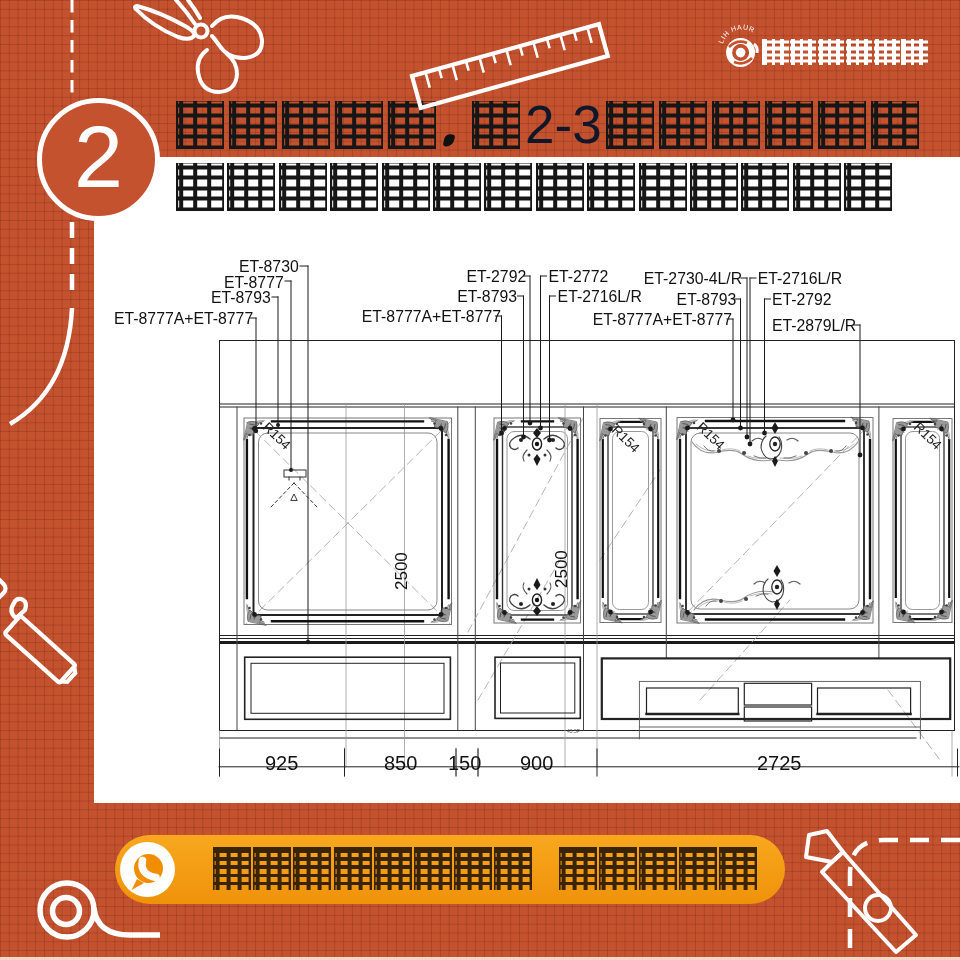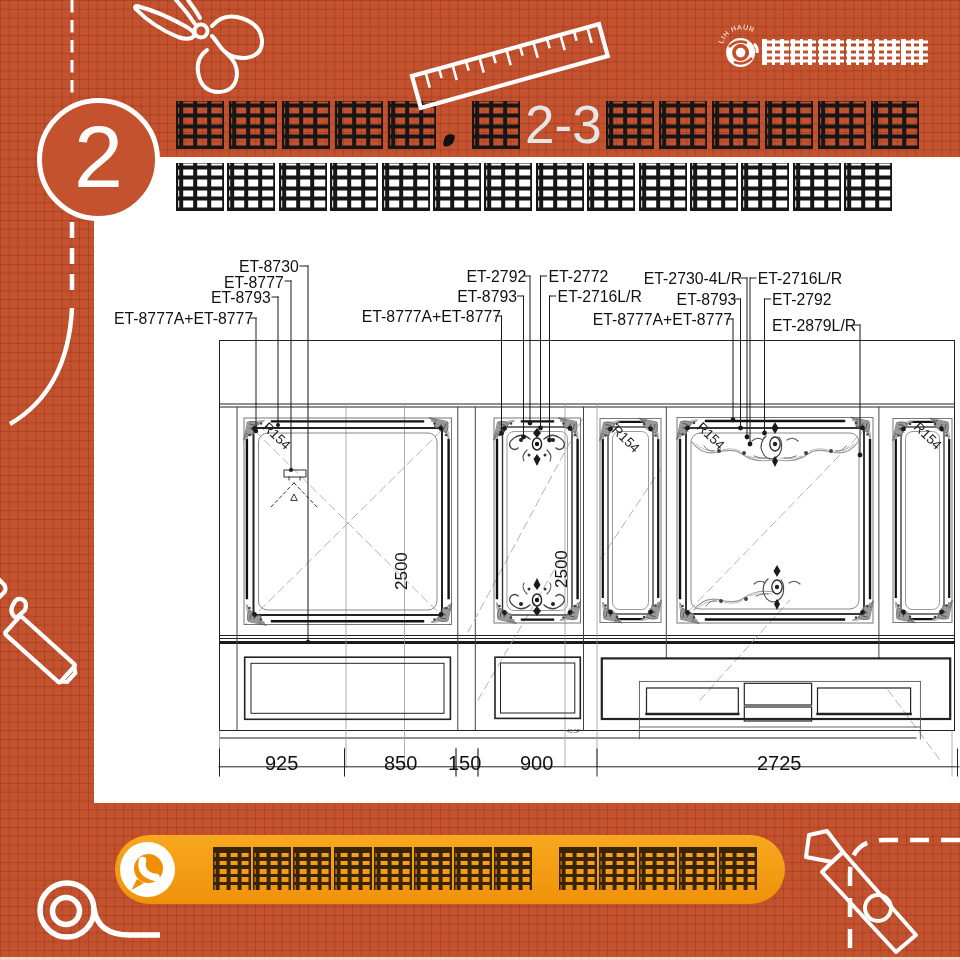--- a/index.html
+++ b/index.html
@@ -21,21 +21,21 @@
   background-position:0 2.5px,3.2px 0;
 }
 .cjw{display:inline-block;vertical-align:top;
   background-image:
    repeating-linear-gradient(180deg,#fff 0 3.2px,rgba(0,0,0,0) 3.2px 6.4px),
    repeating-linear-gradient(90deg,#fff 0 3.2px,rgba(0,0,0,0) 3.2px 8.2px);
   background-position:0 1.5px,2px 0;
 }
 #l1{left:176px;top:101px;height:48px;}
 #l1 .cj{width:48px;height:48px;margin-right:5px;}
-#l1 .num{font-size:53px;line-height:48px;font-weight:500;color:#e5e5e5;display:inline-block;vertical-align:top;letter-spacing:0px;margin:0 4px 0 0;}
+#l1 .num{font-size:53px;line-height:48px;font-weight:500;color:#0f172a;display:inline-block;vertical-align:top;letter-spacing:0px;margin:0 4px 0 0;}
 #comma{display:inline-block;width:26px;height:48px;position:relative;vertical-align:top;margin-right:5px;}
 #comma i{position:absolute;left:3px;bottom:2px;width:10px;height:13px;background:#111;border-radius:6px 2px 8px 2px;transform:rotate(12deg);}
 #l2{left:176px;top:163px;height:48px;}
 #l2 .cj{width:48px;height:48px;margin-right:3.4px;}
 #circ2{left:37px;top:98px;width:123px;height:123px;border-radius:50%;
   background:#c5522f;border:5px solid #fff;box-sizing:border-box;}
 #circ2 span{position:absolute;left:0;right:0;top:50%;transform:translateY(-53%);
   text-align:center;font-size:88px;font-weight:500;color:#fff;line-height:1;}
 #logo{left:762px;top:39px;height:27px;}
 #logo .cjw{width:26.5px;height:26px;margin-right:1.4px;}

